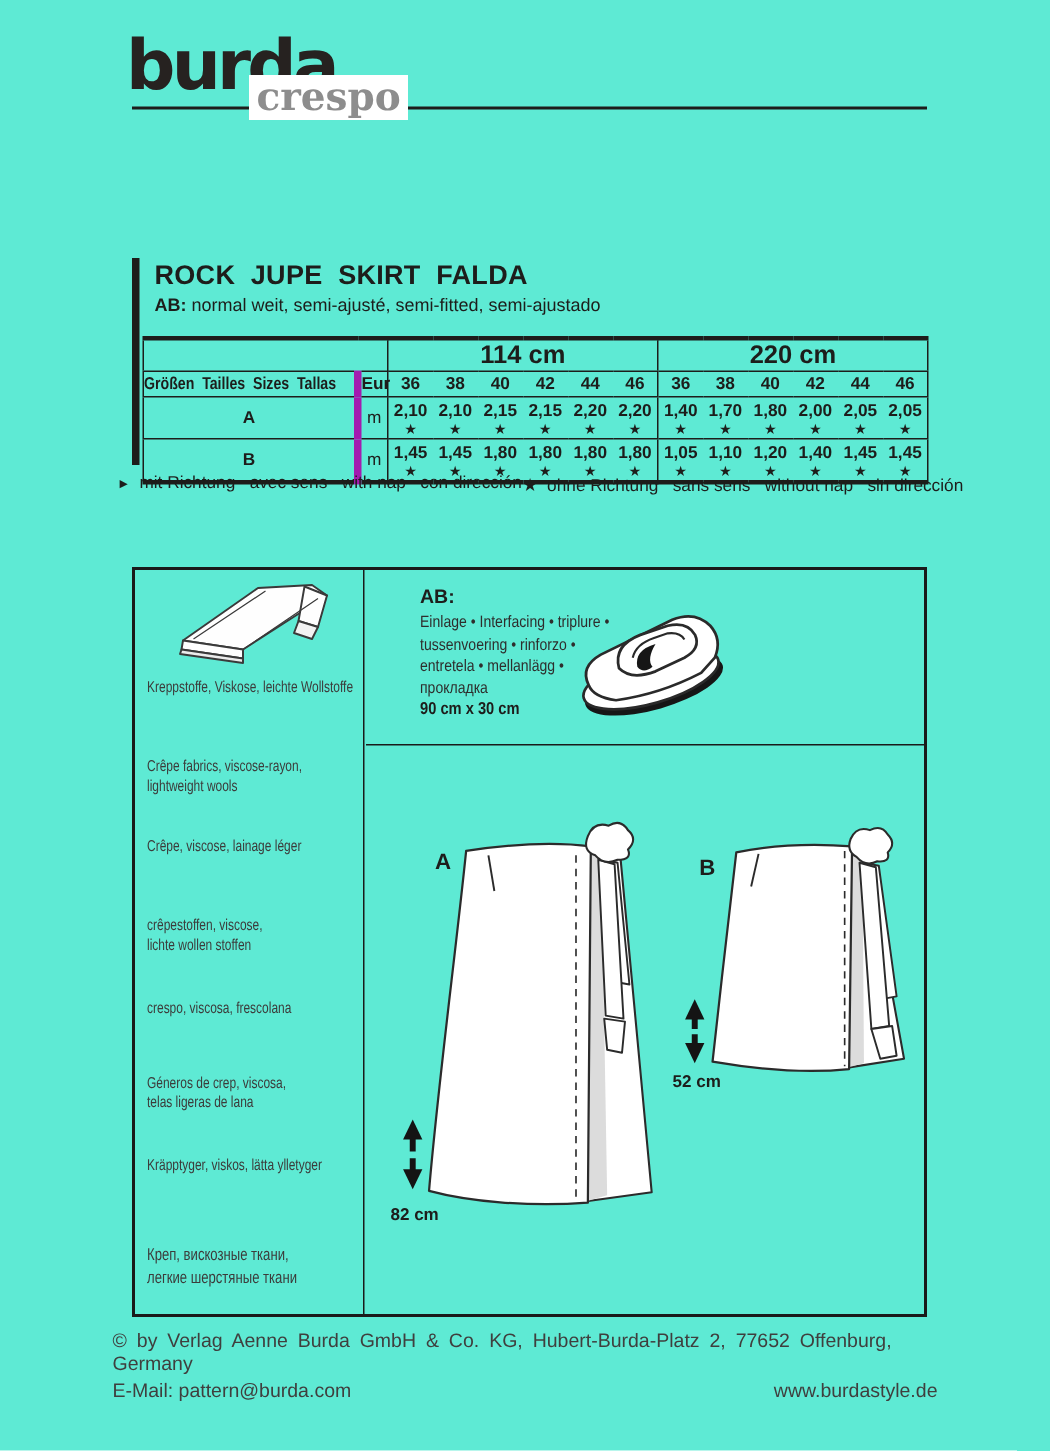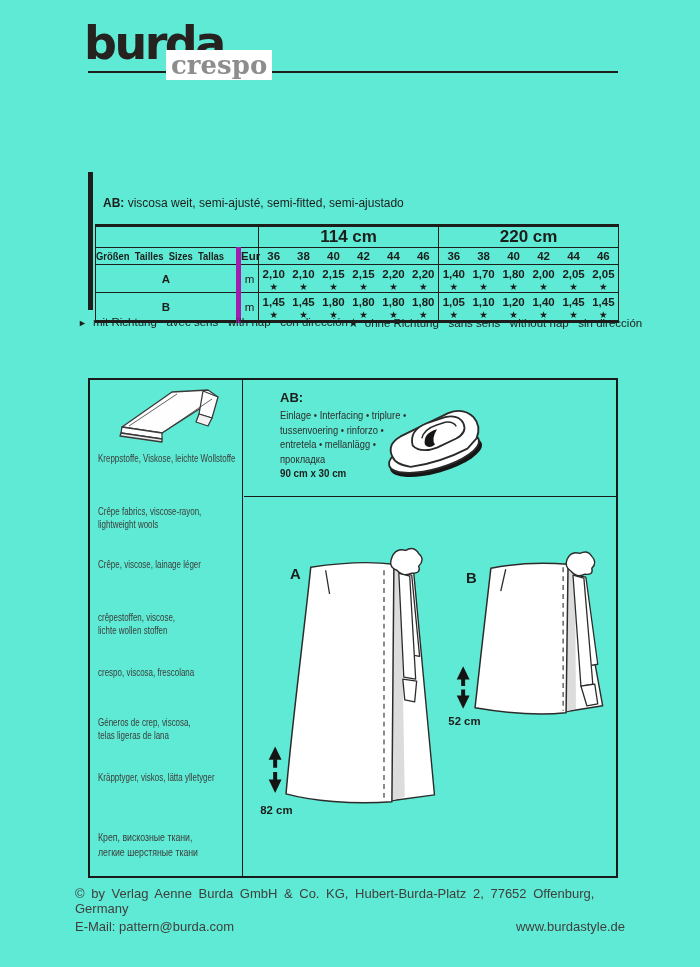--- a/index.html
+++ b/index.html
@@ -72,22 +72,23 @@
 </head>
 <body>
 
 <div class="page">
 
   <div class="brand-name">burda</div>
   <div class="header-rule"></div>
   <div class="brand-sub">crespo</div>
 
   <div class="title-bar"></div>
+  <div class="garment-title">ROCK  JUPE  SKIRT  FALDA</div>
   <div class="fit-line">
-    <b>AB:</b><span> viscosa weit, semi-ajusté, semi-fitted, semi-ajustado</span>
+    <b>AB:</b><span> normal weit, semi-ajusté, semi-fitted, semi-ajustado</span>
   </div>
 
   <table class="size-table">
     <colgroup>
       <col class="c-label">
         <col class="c-eur">
       <col class="c-size">
         <col class="c-size">
         <col class="c-size">
         <col class="c-size">

